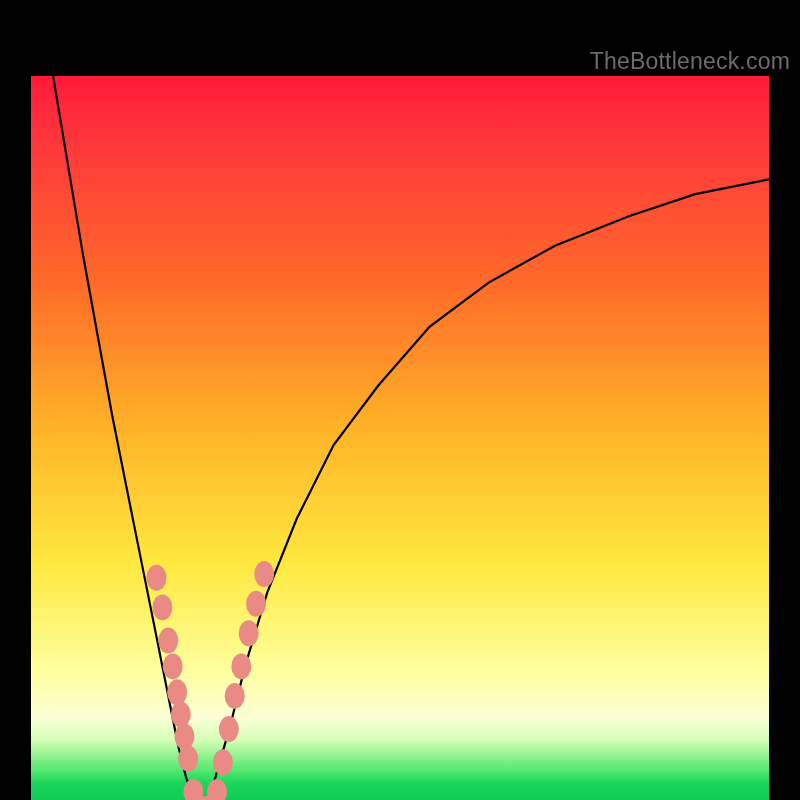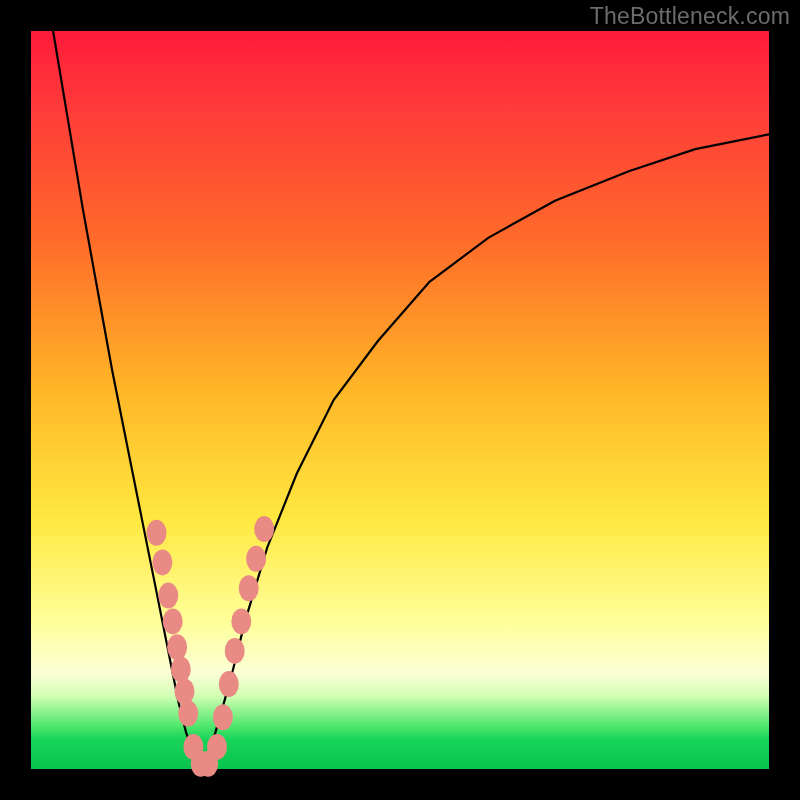--- a/index.html
+++ b/index.html
@@ -9,20 +9,21 @@
     height: 800px;
     overflow: hidden;
     background: #000;
     font-family: Arial, Helvetica, sans-serif;
   }
   .stage {
     position: relative;
     width: 800px;
     height: 624px;
     background: #000;
+    margin-top: 45px;
   }
   .plot-area {
     position: absolute;
     left: 31px;
     top: 31px;
     width: 738px;
     height: 738px;
     
     background: linear-gradient(to bottom,
       #ff1a3a 0%,

